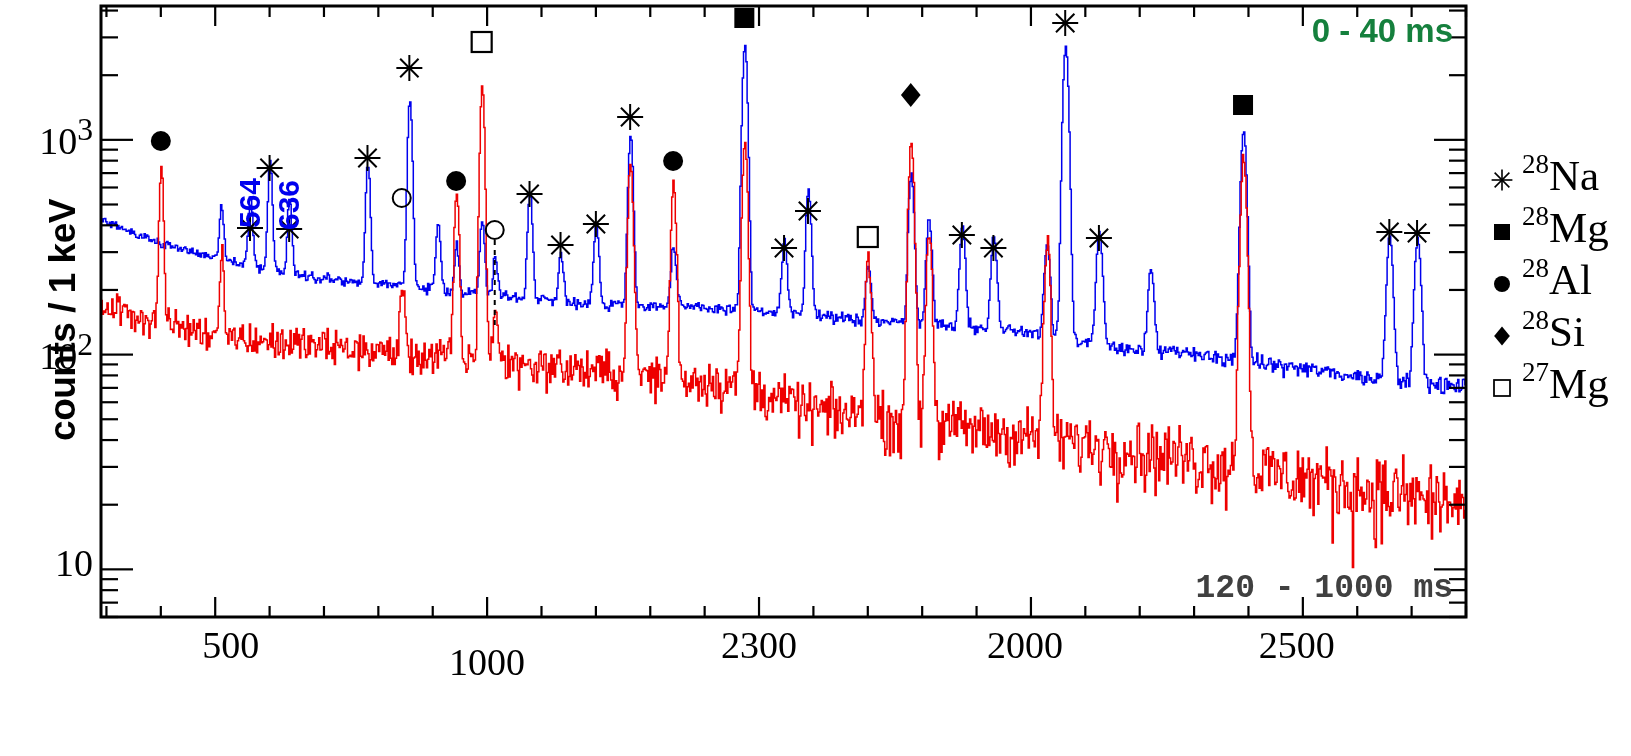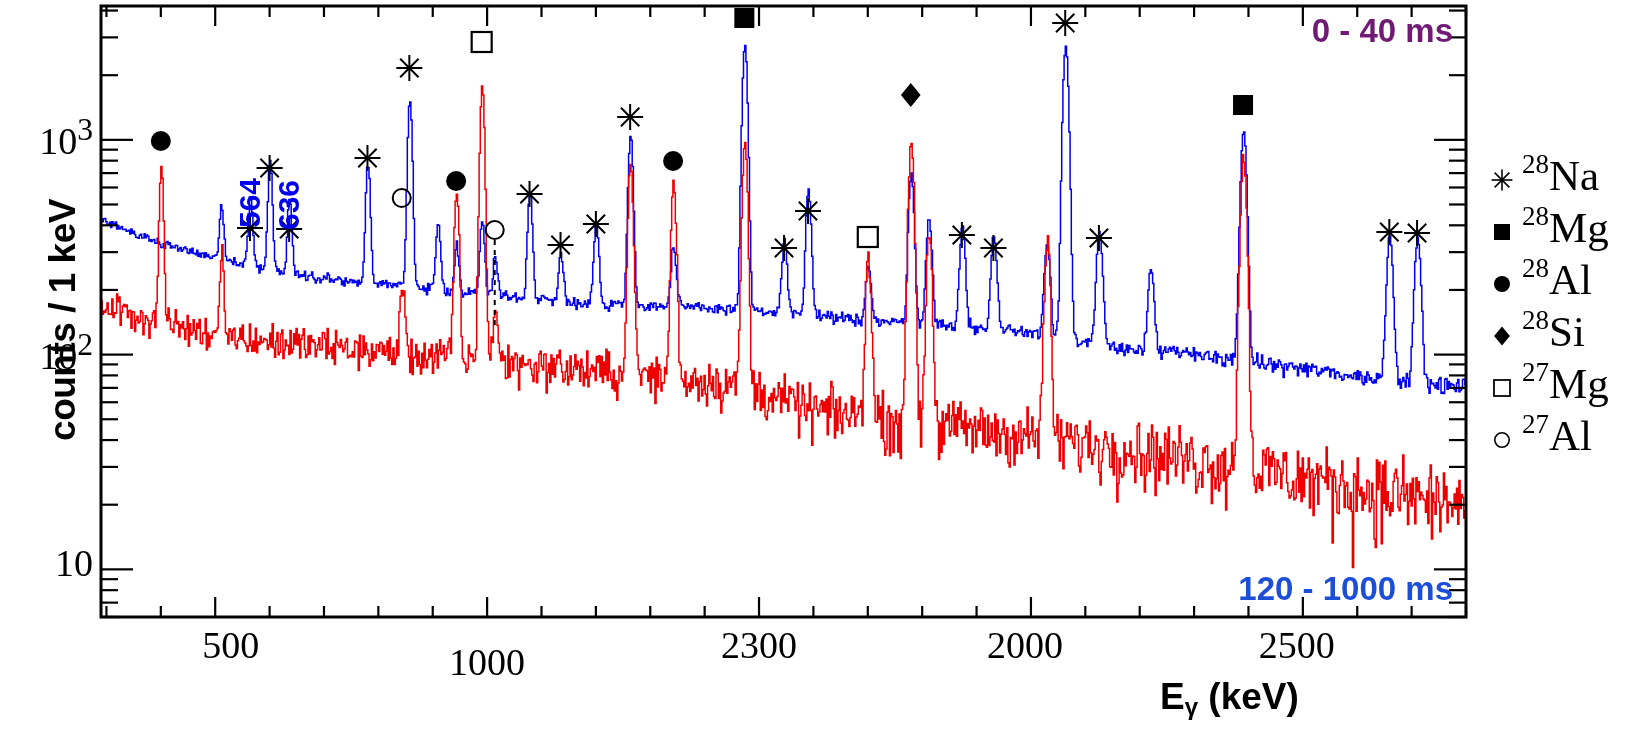--- a/index.html
+++ b/index.html
@@ -23,22 +23,22 @@
   }
   .axis-title-x .sub{font-size:24px; vertical-align:-6px;}
   .ticklabel{
     position:absolute; font-family:"Liberation Serif",serif;
     font-size:38px; white-space:nowrap;
   }
   .annot{
     position:absolute; font-family:"Liberation Sans",sans-serif;
     font-weight:700; font-size:33px; white-space:nowrap;
   }
-  .annot.blue{color:#701a75;}
-  .annot.red{color:#1d4ed8;}
+  .annot.blue{color:#15803d;}
+  .annot.red{color:#404040;font-family:Liberation Mono, monospace;}
   .peaklabel{
     position:absolute;
     font-family:"Liberation Sans",sans-serif;
     font-weight:700; font-size:30px; color:#0000ee;
     transform-origin:50% 50%;
     transform:rotate(-90deg);
     white-space:nowrap;
   }
   .legend{position:absolute; left:1482px; top:148px; width:150px;}
   .legrow{display:flex; align-items:center; height:52px;}
@@ -300,21 +300,20 @@
         <line x1="1466" y1="75.19831454435166" x2="1449" y2="75.19831454435166" stroke="#000" stroke-width="2.2"></line>
         <line x1="101" y1="37.381776143980005" x2="118" y2="37.381776143980005" stroke="#000" stroke-width="2.2"></line>
         <line x1="1466" y1="37.381776143980005" x2="1449" y2="37.381776143980005" stroke="#000" stroke-width="2.2"></line>
         <line x1="101" y1="10.550515149090415" x2="118" y2="10.550515149090415" stroke="#000" stroke-width="2.2"></line>
         <line x1="1466" y1="10.550515149090415" x2="1449" y2="10.550515149090415" stroke="#000" stroke-width="2.2"></line>
       </g>
     </svg>
 
   <div class="axis-title-y">counts / 1 keV</div>
 
-  <div class="axis-title-x"><span>E</span><span class="sub">γ</span><span> (keV)</span></div>
 
   <div id="ticklabels">
       <div class="ticklabel" style="left: 171.203px; top: 623px; width: 88px; text-align: right;">500</div>
       <div class="ticklabel" style="left: 443.116px; top: 623px; width: 88px; text-align: center; margin-top: 17px;">1000</div>
       <div class="ticklabel" style="left: 715.028px; top: 623px; width: 88px; text-align: center;">2300</div>
       <div class="ticklabel" style="left: 986.94px; top: 623px; width: 88px; text-align: left;">2000</div>
       <div class="ticklabel" style="left: 1258.85px; top: 623px; width: 88px; ">2500</div>
       <div class="ticklabel" style="right: 1538px; top: 541.357px; text-align: right;">10</div>
       <div class="ticklabel" style="right: 1538px; top: 326.601px; text-align: left;">10<sup>2</sup></div>
       <div class="ticklabel" style="right: 1538px; top: 111.846px; text-align: right;">10<sup>3</sup></div>
@@ -375,24 +374,14 @@
       <div class="legrow">
         <div class="legsym">
           <svg width="40" height="40">
             <g>
               <rect x="12" y="18" width="16" height="16" fill="none" stroke="#000" stroke-width="1.7600000000000002"></rect>
             </g>
           </svg>
         </div>
         <div class="legtxt"><span class="mass">27</span><span>Mg</span></div>
       </div>
-      <div class="legrow">
-        <div class="legsym">
-          <svg width="40" height="40">
-            <g>
-              <circle cx="20" cy="26" r="7.2" fill="none" stroke="#000" stroke-width="1.6"></circle>
-            </g>
-          </svg>
-        </div>
-        <div class="legtxt"><span class="mass">27</span><span>Al</span></div>
-      </div>
     </div>
 </div>
 
 </body></html>

